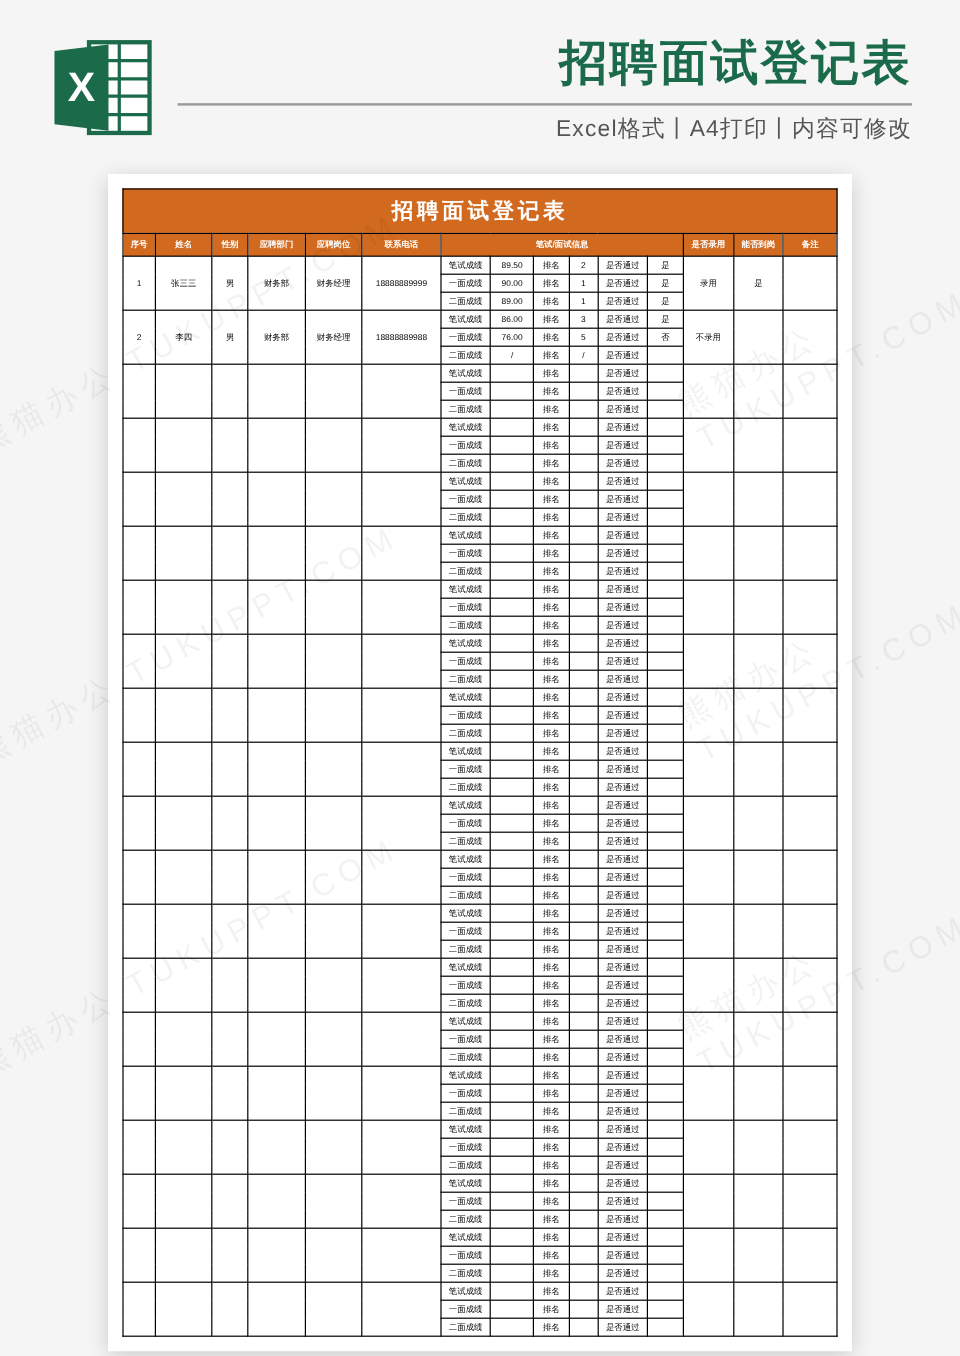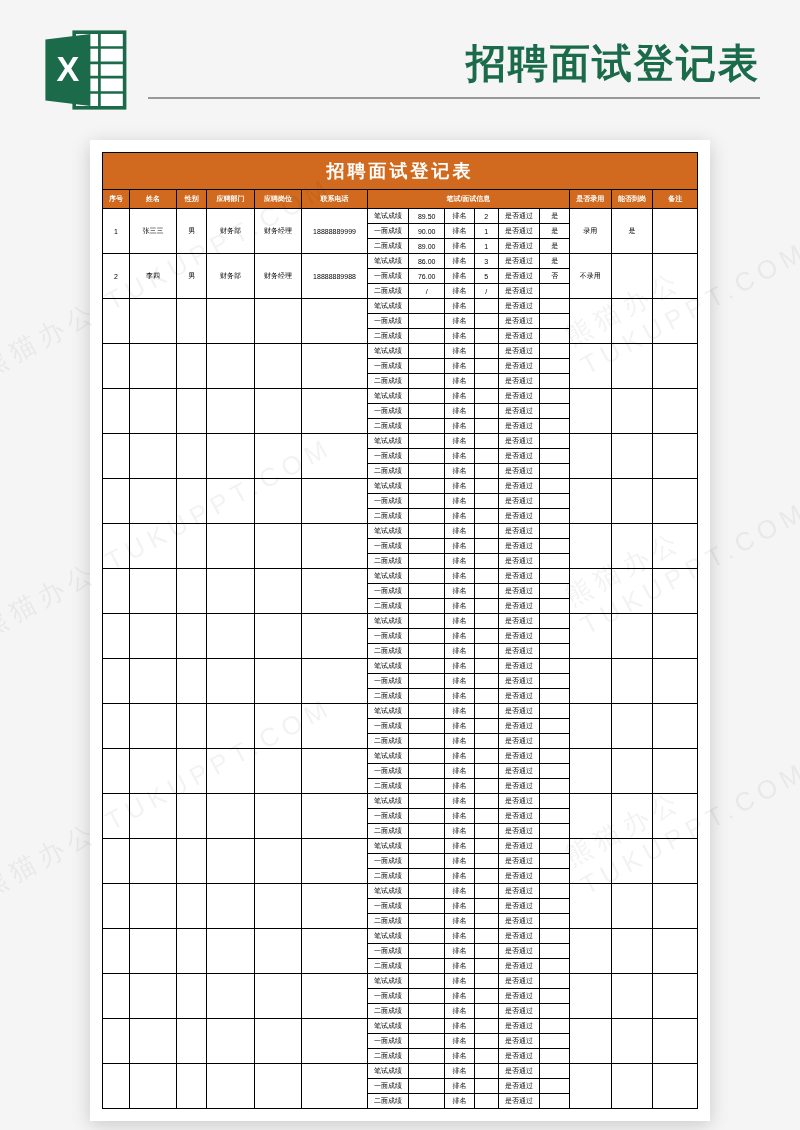--- a/index.html
+++ b/index.html
@@ -123,20 +123,21 @@
       <line x1="38" y1="25" x2="94" y2="25" stroke="#1b6b4a" stroke-width="3"></line>
       <line x1="38" y1="42" x2="94" y2="42" stroke="#1b6b4a" stroke-width="3"></line>
       <line x1="38" y1="58" x2="94" y2="58" stroke="#1b6b4a" stroke-width="3"></line>
       <line x1="38" y1="75" x2="94" y2="75" stroke="#1b6b4a" stroke-width="3"></line>
       <polygon points="6,16 56,10 56,90 6,84" fill="#1b6b4a"></polygon>
       <text x="31" y="62" fill="#fff" font-size="38" font-weight="900" text-anchor="middle" font-family="Arial">X</text>
     </svg>
   </div>
   <div class="header-text">
     <div class="main-title">招聘面试登记表</div>
+    <div class="sub-title">Excel格式丨A4打印丨内容可修改</div>
   </div>
 </div>
 
 <div class="sheet-wrap">
   <div class="sheet-title">招聘面试登记表</div>
   <table>
     <colgroup>
       <col class="col-seq">
         <col class="col-name">
         <col class="col-sex">

